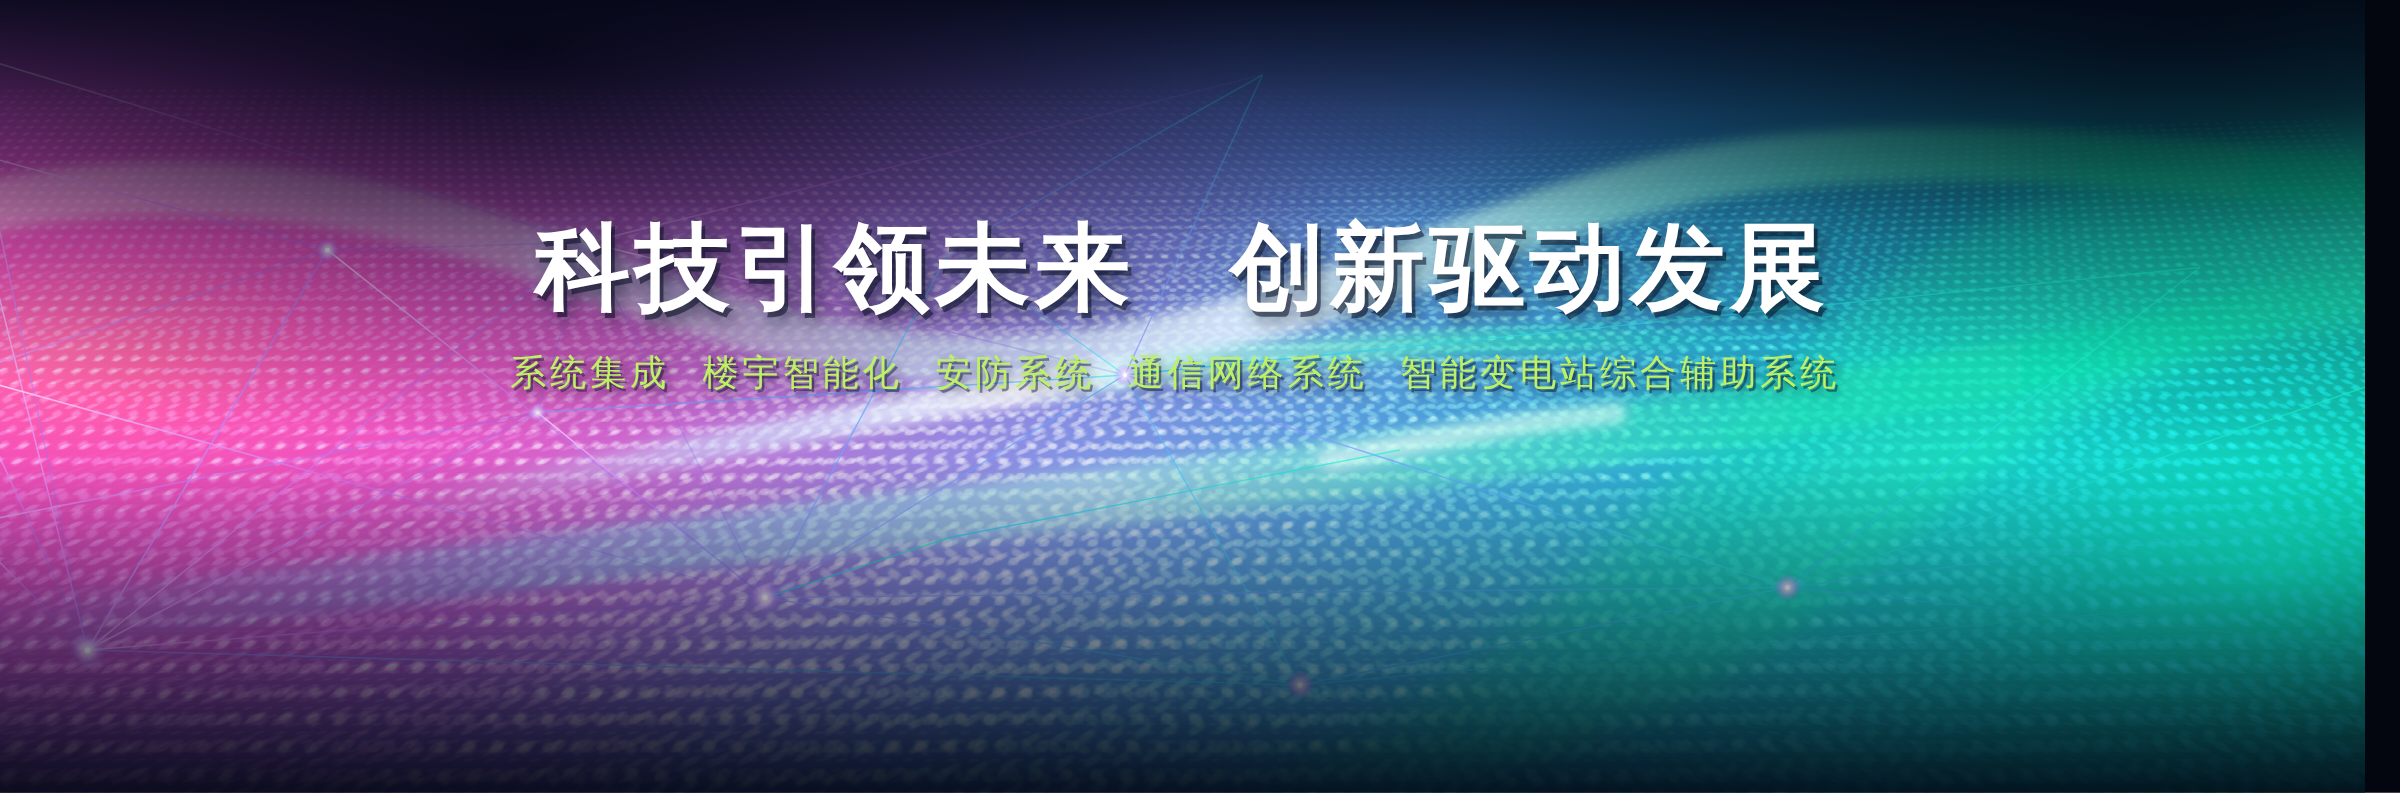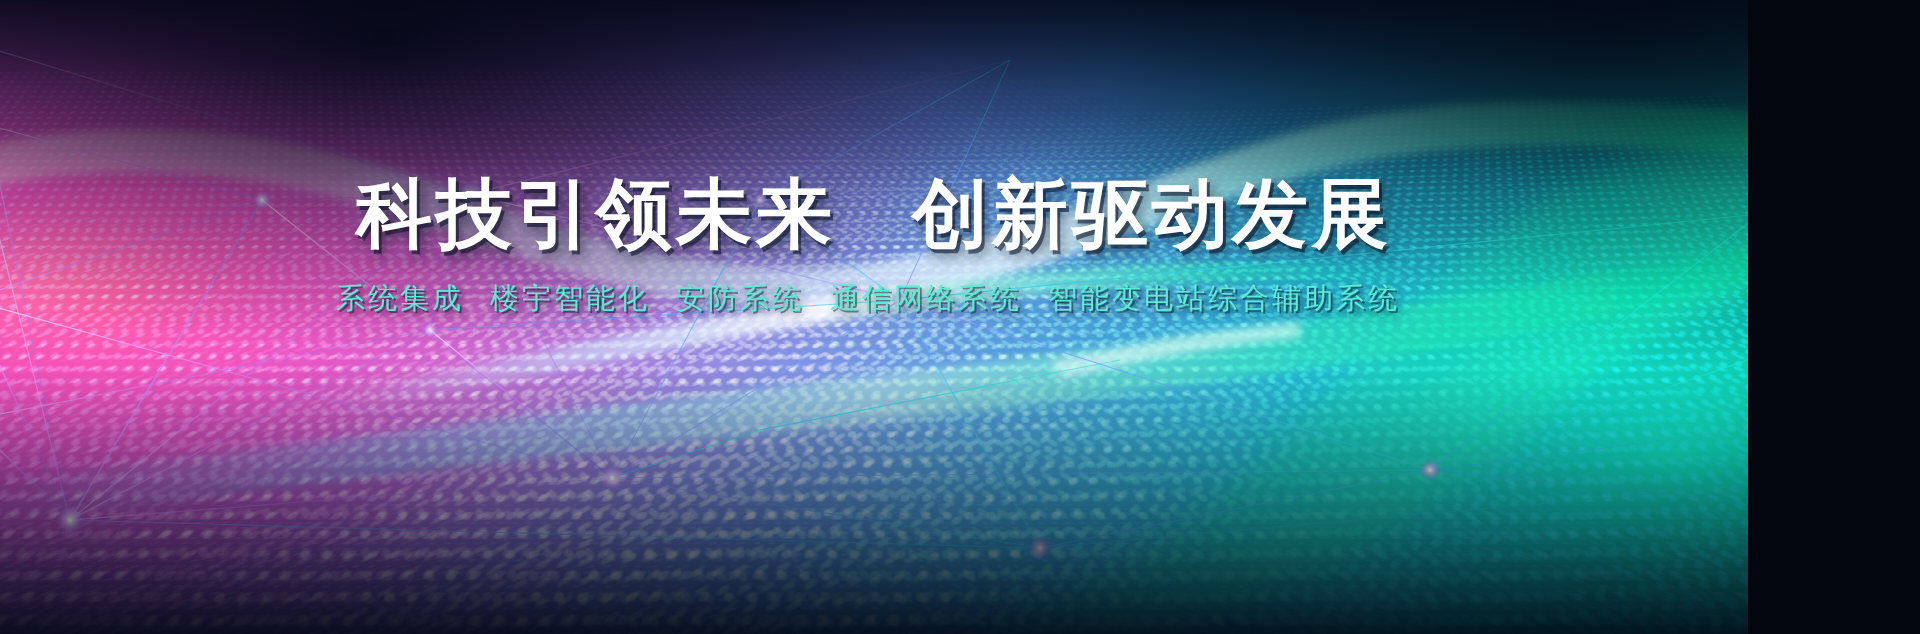--- a/index.html
+++ b/index.html
@@ -1,20 +1,20 @@
 <!DOCTYPE html>
 <html><head>
 <meta charset="utf-8">
 <style>
   html,body{margin:0;padding:0;background:#04060f;}
   body{font-family:"Liberation Sans","DejaVu Sans",sans-serif;}
 
   .banner{
     position:relative;
-    width:1748px;height:634px;
+    width:1892px;height:634px;
     overflow:hidden;
     background:#050a18;
   }
 
   
   .layer{position:absolute;inset:0;pointer-events:none;}
 
   .bg-base{
     background:
       radial-gradient(120% 150% at 6% 46%, #ff2d55 0%, #e0318a 11%, #b43a9e 22%, #7b3f9e 33%, #4a3f8c 44%, #1d3366 58%, #0b1c3e 72%, #050d20 100%),
@@ -120,21 +120,21 @@
     white-space:nowrap;
   }
   .headline .gap{display:inline-block;width:76px;}
   .subline{
     margin:32px 12px 0 0;
     font-family:"DejaVu Sans","Liberation Sans",sans-serif;
     font-weight:400;
     font-size:29px;
     line-height:1;
     letter-spacing:3px;
-    color:#5eead4;
+    color:#bef264;
     text-shadow:
        2px 2px 0 rgba(10,18,40,.45),
        3px 4px 10px rgba(2,6,20,.55);
     white-space:nowrap;
   }
   .subline .sgap{display:inline-block;width:26px;}
 </style>
 </head>
 <body>
 

